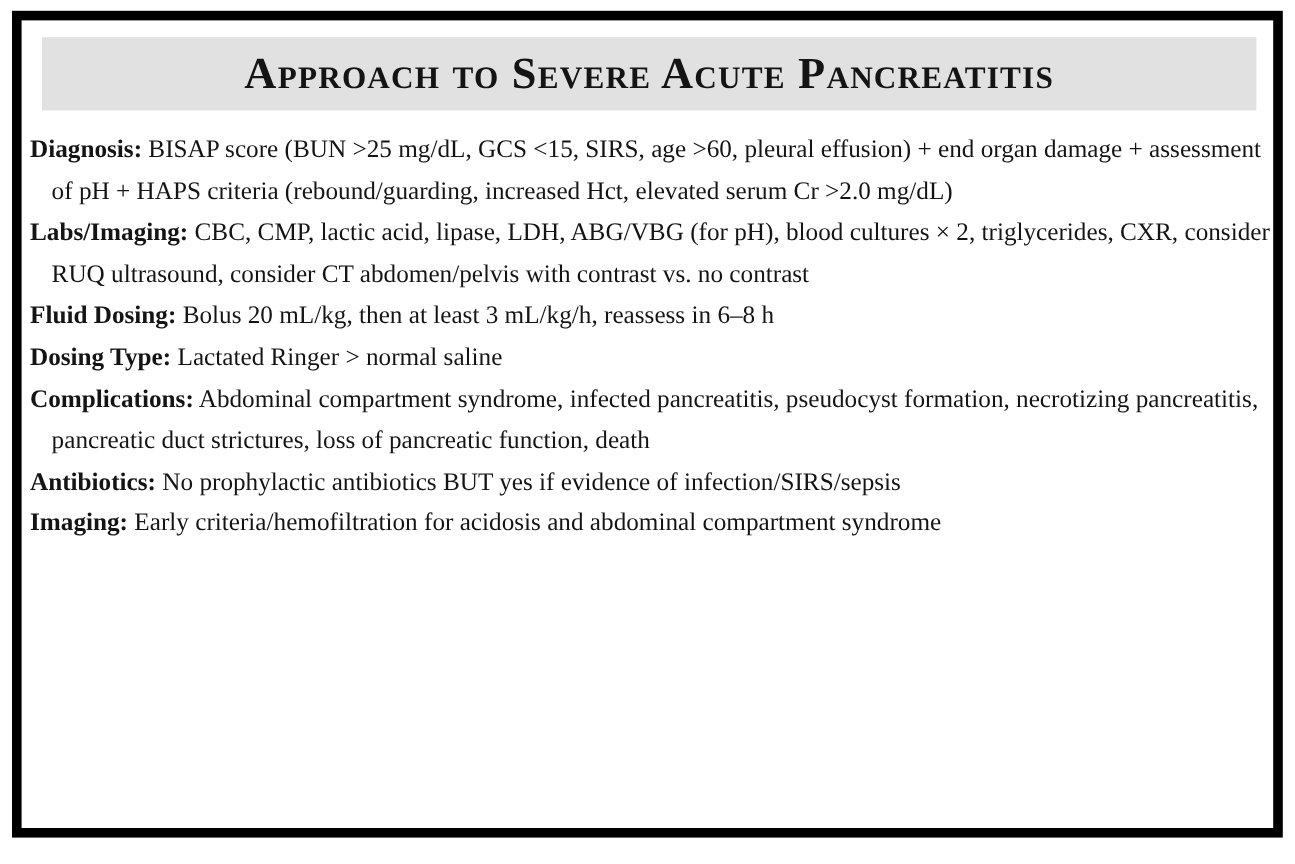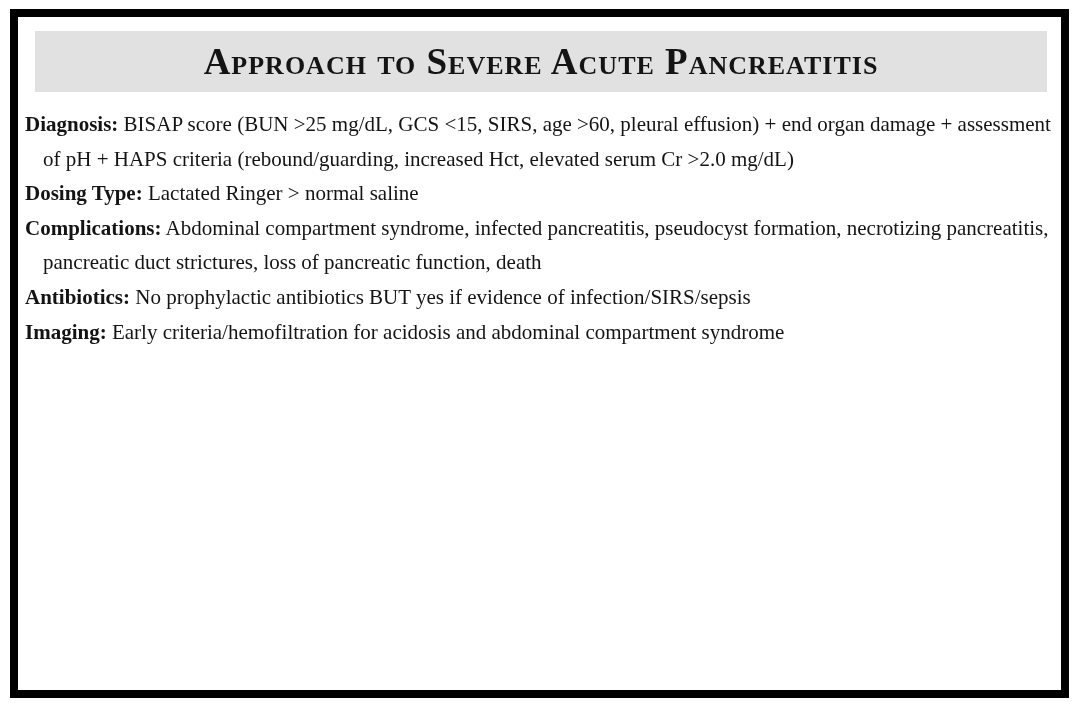--- a/index.html
+++ b/index.html
@@ -66,22 +66,24 @@
 <body>
 
 <div class="page">
   <div class="frame">
     <div class="title-band">
       <h1 class="title">Approach to Severe Acute Pancreatitis</h1>
     </div>
     <div class="entries">
   <p class="entry"><strong class="entry-label">Diagnosis:</strong><span class="entry-text"> BISAP score (BUN &gt;25 mg/dL, GCS &lt;15, SIRS, age &gt;60, pleural effusion) + end organ damage + assessment of pH + HAPS criteria (rebound/guarding, increased Hct, elevated serum Cr &gt;2.0 mg/dL)</span></p>
 
+  <p class="entry"><strong class="entry-label">Labs/Imaging:</strong><span class="entry-text"> CBC, CMP, lactic acid, lipase, LDH, ABG/VBG (for pH), blood cultures × 2, triglycerides, CXR, consider RUQ ultrasound, consider CT abdomen/pelvis with contrast vs. no contrast</span></p>
 
 
+  <p class="entry"><strong class="entry-label">Fluid Dosing:</strong><span class="entry-text"> Bolus 20 mL/kg, then at least 3 mL/kg/h, reassess in 6–8 h</span></p>
 
   <p class="entry"><strong class="entry-label">Dosing Type:</strong><span class="entry-text"> Lactated Ringer &gt; normal saline</span></p>
 
   <p class="entry"><strong class="entry-label">Complications:</strong><span class="entry-text"> Abdominal compartment syndrome, infected pancreatitis, pseudocyst formation, necrotizing pancreatitis, pancreatic duct strictures, loss of pancreatic function, death</span></p>
 
   <p class="entry"><strong class="entry-label">Antibiotics:</strong><span class="entry-text"> No prophylactic antibiotics BUT yes if evidence of infection/SIRS/sepsis</span></p>
 
 
   <p class="entry"><strong class="entry-label">Imaging:</strong><span class="entry-text"> Early criteria/hemofiltration for acidosis and abdominal compartment syndrome</span></p>
 </div>

